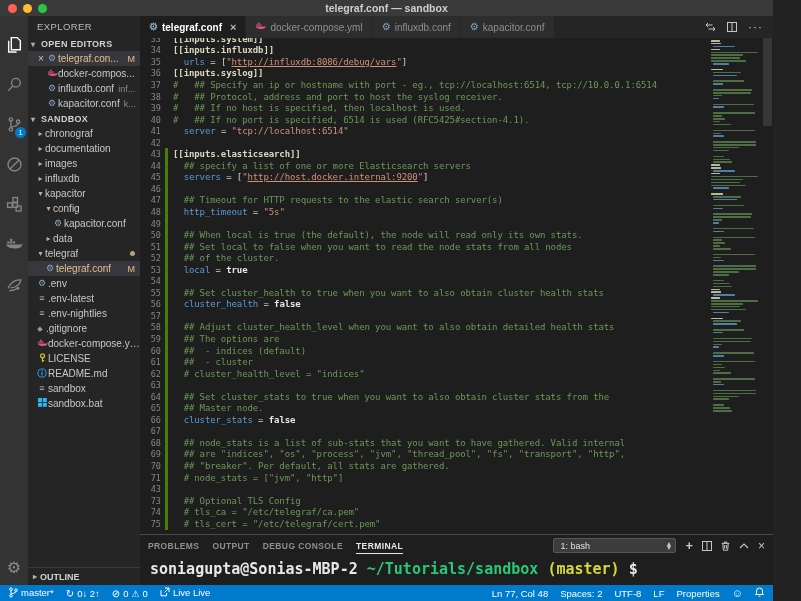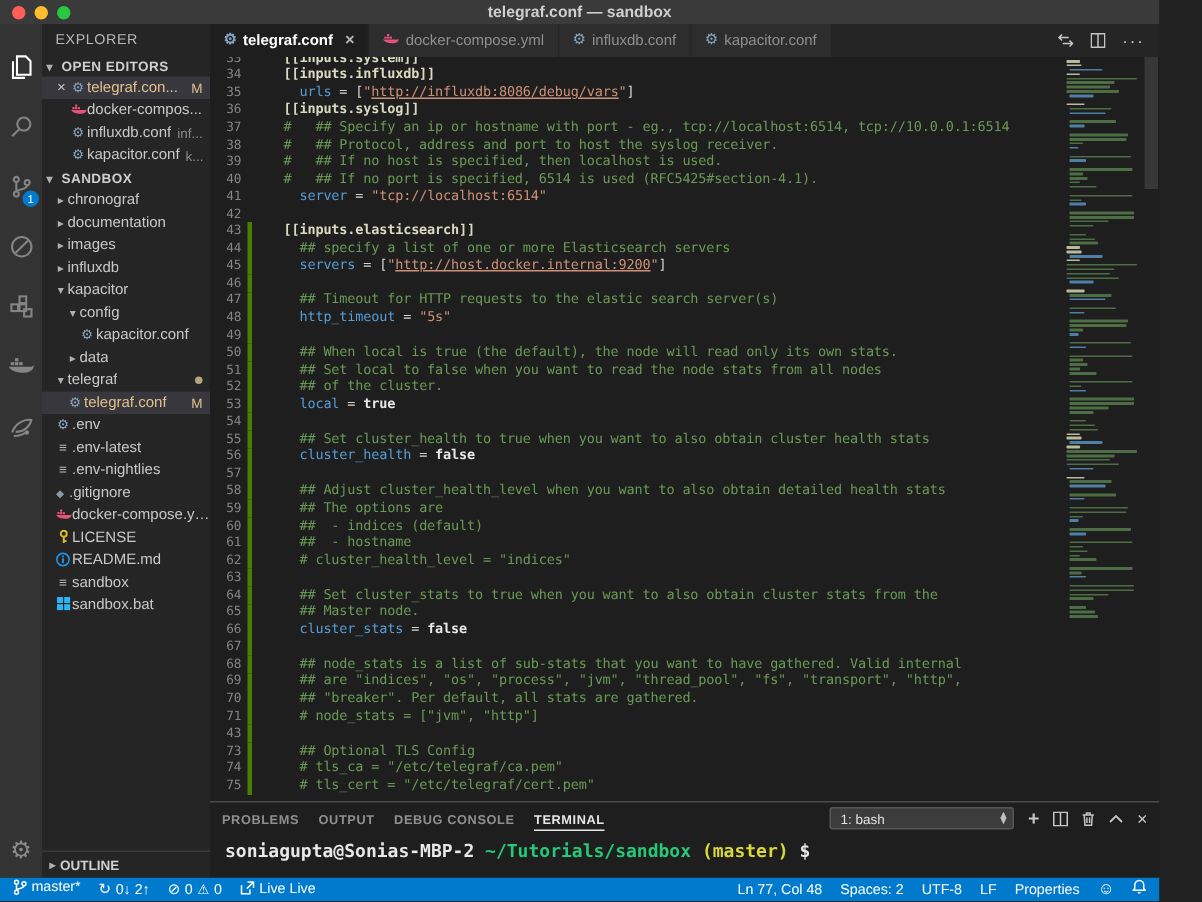--- a/index.html
+++ b/index.html
@@ -44,42 +44,42 @@
   .tab .tclose{margin-left:4px;color:#b9b9b9;font-size:11px;}
   .tab-actions{margin-left:auto;display:flex;align-items:center;gap:11px;padding:0 10px;color:#c5c5c5;}
   .tab-actions .act{font-size:11px;cursor:pointer;display:flex;align-items:center;}
   
   .editor{position:relative;flex:1;background:#1e1e1e;overflow:hidden;}
   .code{position:absolute;top:-5px;left:0;right:62px;font-family:"DejaVu Sans Mono",monospace;font-size:9px;}
   .cl{height:11.56px;display:flex;align-items:center;white-space:pre;}
   .cl .ln{width:21px;flex:none;text-align:right;color:#858585;font-size:8.5px;}
   .cl .chg{width:3px;height:11.56px;margin-left:4px;flex:none;}
   .cl .chg.on{background:#487E02;}
-  .cl .src{margin-left:21px;letter-spacing:-0.1px;}
+  .cl .src{margin-left:5px;letter-spacing:-0.1px;}
   .tk-pln{color:#d4d4d4;}
   .tk-sec{color:#dadac0;font-weight:bold;}
   .tk-key{color:#569cd6;}
   .tk-str{color:#ce9178;}
   .tk-url{color:#ce9178;text-decoration:underline;}
   .tk-cmt{color:#6a9955;}
   .tk-bool{color:#e8e8e8;font-weight:bold;}
   .minimap{position:absolute;top:2px;right:12px;width:50px;}
   .mm{height:1.5px;margin-bottom:1.4px;border-radius:.5px;}
   .vscroll{position:absolute;top:0;right:0;width:11px;height:100%;}
   .vthumb{position:absolute;top:0;right:1px;width:9px;height:88px;background:rgba(121,121,121,.28);}
   
   .panel{height:50px;border-top:1px solid #4a4a4a;background:#1e1e1e;flex:none;display:flex;flex-direction:column;}
   .panel-header{height:21px;display:flex;align-items:center;padding:0 8px;flex:none;}
   .ptab{font-size:8.5px;letter-spacing:.4px;color:#8f8f8f;margin-right:13px;padding:3px 0 2px;cursor:pointer;font-weight:bold;}
   .ptab.active{color:#e7e7e7;border-bottom:1px solid #e7e7e7;}
   .panel-right{margin-left:auto;display:flex;align-items:center;gap:9px;}
   .shellsel{width:112px;height:13px;background:#3c3c3c;border:1px solid #565656;border-radius:2px;color:#e0e0e0;font-size:9px;display:flex;align-items:center;padding:0 3px 0 6px;cursor:pointer;}
   .shellsel .caret{margin-left:auto;font-size:7px;line-height:4px;color:#c0c0c0;display:flex;flex-direction:column;align-items:center;}
   .pact{color:#c5c5c5;font-size:11px;cursor:pointer;display:flex;align-items:center;}
-  .terminal{flex:1;font-family:"DejaVu Sans Mono",monospace;font-size:12px;padding:4px 0 0 10px;white-space:pre;}
+  .terminal{flex:1;font-family:"DejaVu Sans Mono",monospace;font-size:15px;padding:4px 0 0 10px;white-space:pre;}
   .t-user{color:#e8e8e8;font-weight:bold;}
   .t-path{color:#28c878;font-weight:bold;}
   .t-branch{color:#d8d838;font-weight:bold;}
   .t-pln{color:#e8e8e8;font-weight:bold;}
   
   .statusbar{height:16px;background:#007acc;display:flex;align-items:center;justify-content:space-between;padding:0 9px;color:#fff;font-size:9.5px;}
   .sb-group{display:flex;align-items:center;gap:12px;}
   .st-item{display:flex;gap:3px;cursor:pointer;white-space:nowrap;}
   .st-item .g{font-size:10px;line-height:10px;}
 </style>
@@ -395,21 +395,21 @@
             <div class="cl"><span class="ln">51</span><span class="chg on"></span><span class="src"><span class="tk-pln">  </span><span class="tk-cmt">## Set local to false when you want to read the node stats from all nodes</span></span></div>
             <div class="cl"><span class="ln">52</span><span class="chg on"></span><span class="src"><span class="tk-pln">  </span><span class="tk-cmt">## of the cluster.</span></span></div>
             <div class="cl"><span class="ln">53</span><span class="chg on"></span><span class="src"><span class="tk-pln">  </span><span class="tk-key">local</span><span class="tk-pln"> = </span><span class="tk-bool">true</span></span></div>
             <div class="cl"><span class="ln">54</span><span class="chg on"></span><span class="src"></span></div>
             <div class="cl"><span class="ln">55</span><span class="chg on"></span><span class="src"><span class="tk-pln">  </span><span class="tk-cmt">## Set cluster_health to true when you want to also obtain cluster health stats</span></span></div>
             <div class="cl"><span class="ln">56</span><span class="chg on"></span><span class="src"><span class="tk-pln">  </span><span class="tk-key">cluster_health</span><span class="tk-pln"> = </span><span class="tk-bool">false</span></span></div>
             <div class="cl"><span class="ln">57</span><span class="chg on"></span><span class="src"></span></div>
             <div class="cl"><span class="ln">58</span><span class="chg on"></span><span class="src"><span class="tk-pln">  </span><span class="tk-cmt">## Adjust cluster_health_level when you want to also obtain detailed health stats</span></span></div>
             <div class="cl"><span class="ln">59</span><span class="chg on"></span><span class="src"><span class="tk-pln">  </span><span class="tk-cmt">## The options are</span></span></div>
             <div class="cl"><span class="ln">60</span><span class="chg on"></span><span class="src"><span class="tk-pln">  </span><span class="tk-cmt">##  - indices (default)</span></span></div>
-            <div class="cl"><span class="ln">61</span><span class="chg on"></span><span class="src"><span class="tk-pln">  </span><span class="tk-cmt">##  - hostname</span></span></div>
+            <div class="cl"><span class="ln">61</span><span class="chg on"></span><span class="src"><span class="tk-pln">  </span><span class="tk-cmt">##  - cluster</span></span></div>
             <div class="cl"><span class="ln">62</span><span class="chg on"></span><span class="src"><span class="tk-pln">  </span><span class="tk-cmt"># cluster_health_level = "indices"</span></span></div>
             <div class="cl"><span class="ln">63</span><span class="chg on"></span><span class="src"></span></div>
             <div class="cl"><span class="ln">64</span><span class="chg on"></span><span class="src"><span class="tk-pln">  </span><span class="tk-cmt">## Set cluster_stats to true when you want to also obtain cluster stats from the</span></span></div>
             <div class="cl"><span class="ln">65</span><span class="chg on"></span><span class="src"><span class="tk-pln">  </span><span class="tk-cmt">## Master node.</span></span></div>
             <div class="cl"><span class="ln">66</span><span class="chg on"></span><span class="src"><span class="tk-pln">  </span><span class="tk-key">cluster_stats</span><span class="tk-pln"> = </span><span class="tk-bool">false</span></span></div>
             <div class="cl"><span class="ln">67</span><span class="chg on"></span><span class="src"></span></div>
             <div class="cl"><span class="ln">68</span><span class="chg on"></span><span class="src"><span class="tk-pln">  </span><span class="tk-cmt">## node_stats is a list of sub-stats that you want to have gathered. Valid internal</span></span></div>
             <div class="cl"><span class="ln">69</span><span class="chg on"></span><span class="src"><span class="tk-pln">  </span><span class="tk-cmt">## are "indices", "os", "process", "jvm", "thread_pool", "fs", "transport", "http",</span></span></div>
             <div class="cl"><span class="ln">70</span><span class="chg on"></span><span class="src"><span class="tk-pln">  </span><span class="tk-cmt">## "breaker". Per default, all stats are gathered.</span></span></div>
             <div class="cl"><span class="ln">71</span><span class="chg on"></span><span class="src"><span class="tk-pln">  </span><span class="tk-cmt"># node_stats = ["jvm", "http"]</span></span></div>

